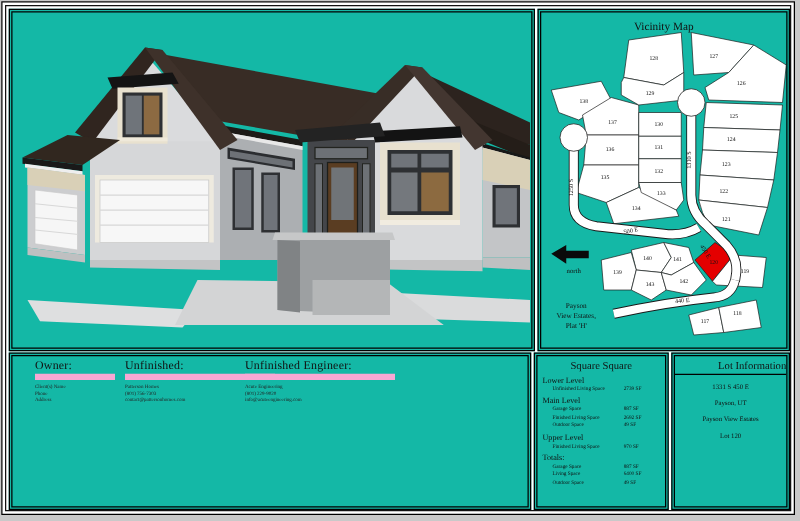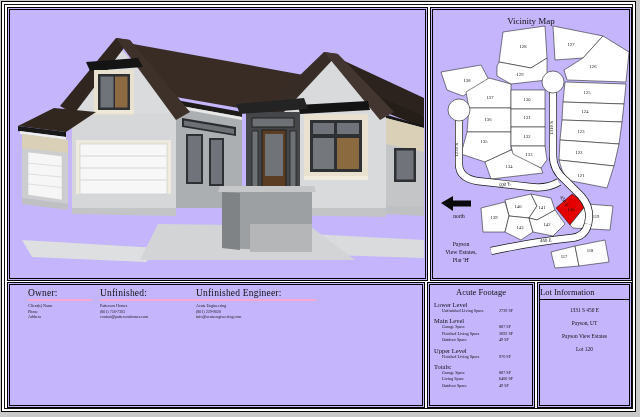--- a/index.html
+++ b/index.html
@@ -5,21 +5,21 @@
   html,body { margin:0; padding:0; }
   body {
     width:640px; height:417px; position:relative; overflow:hidden;
     background:#c9c9c9;
     font-family:"Liberation Serif","DejaVu Serif",serif;
     color:#111;
   }
   .sheet { position:absolute; left:1px; top:1px; width:633px; height:409px;
     background:#fff; border:1px solid #000; }
   .frame { position:absolute; inset:2px; border:1px solid #111; pointer-events:none; }
-  .panel { position:absolute; border:1px solid #000; background:#c4b5fd; }
+  .panel { position:absolute; border:1px solid #000; background:#14b8a6; }
   .panel-inner { position:absolute; inset:1px; border:1px solid #000; overflow:hidden; }
 
   #panel-house { left:5px; top:5px; width:419px; height:272px; }
   #panel-map   { left:428px; top:5px; width:200px; height:272px; }
   #panel-info  { left:5px; top:280px; width:416px; height:124px; }
   #panel-sqft  { left:425px; top:280px; width:106px; height:124px; }
   #panel-lot   { left:535px; top:280px; width:93px; height:124px; }
 
   svg { display:block; }
 
@@ -29,36 +29,36 @@
   .street-label { font-size:5px; text-anchor:middle; fill:#111; }
   .plat-line { font-size:5.8px; text-anchor:middle; fill:#111; }
   .north-label { font-size:5.4px; text-anchor:middle; fill:#111; }
   .lot-poly { fill:#fff; stroke:#1a1a1a; stroke-width:0.55; }
   .street-under { fill:none; stroke:#1a1a1a; stroke-width:8; }
   .street-over { fill:none; stroke:#fff; stroke-width:6.6; }
   .culdesac { fill:#fff; stroke:#1a1a1a; stroke-width:0.6; }
 
   
   .info-col { position:absolute; top:3px; }
-  .info-heading { font-size:9.5px; letter-spacing:0.2px; border-bottom:2px solid #f9a8d4; padding-bottom:1px; margin-bottom:2px; }
+  .info-heading { font-size:9.5px; letter-spacing:0.2px; border-bottom:5px solid #f9a8d4; padding-bottom:1px; margin-bottom:2px; }
   #col-owner { left:18px; width:64px; }
   #col-contractor { left:90px; width:120px; }
   #col-engineer { left:186px; width:120px; }
   .info-line { font-size:4px; line-height:5.6px; color:#222; white-space:nowrap; }
 
   
   .sq-title { font-size:8.5px; text-align:center; margin-top:2px; }
   #sqft-body { position:absolute; left:4px; right:2px; top:13px; }
   .sq-section { font-size:6.5px; margin-top:3px; }
   .sq-row { display:flex; padding-left:8px; font-size:4.2px; line-height:6.4px; }
   .sq-label { width:57px; }
   .sq-value { white-space:nowrap; }
 
   
-  .lot-title { font-size:8.5px; text-align:left; margin-top:2px; padding-bottom:2px; border-bottom:1px solid #000; }
+  .lot-title { font-size:8.5px; text-align:right; margin-top:2px; padding-bottom:2px; border-bottom:1px solid #000; }
   .lot-line { font-size:5.4px; text-align:center; margin-top:7px; }
 </style>
 </head>
 <body>
 
 <div class="sheet">
   <div class="frame"></div>
 
   <div class="panel" id="panel-house">
     <div class="panel-inner">
@@ -290,21 +290,21 @@
             <div class="info-line">Acute Engineering</div>
             <div class="info-line">(801) 229-9020</div>
             <div class="info-line">info@acuteengineering.com</div>
           </div>
       </div>
     </div>
   </div>
 
   <div class="panel" id="panel-sqft">
     <div class="panel-inner">
-      <div class="sq-title">Acute Footage</div>
+      <div class="sq-title">Square Square</div>
       <div id="sqft-body">
           <div class="sq-section">Lower Level</div>
           <div class="sq-row">
             <span class="sq-label">Unfinished Living Space</span>
             <span class="sq-value">2739 SF</span>
           </div>
           <div class="sq-section">Main Level</div>
           <div class="sq-row">
             <span class="sq-label">Garage Space</span>
             <span class="sq-value">887 SF</span>

